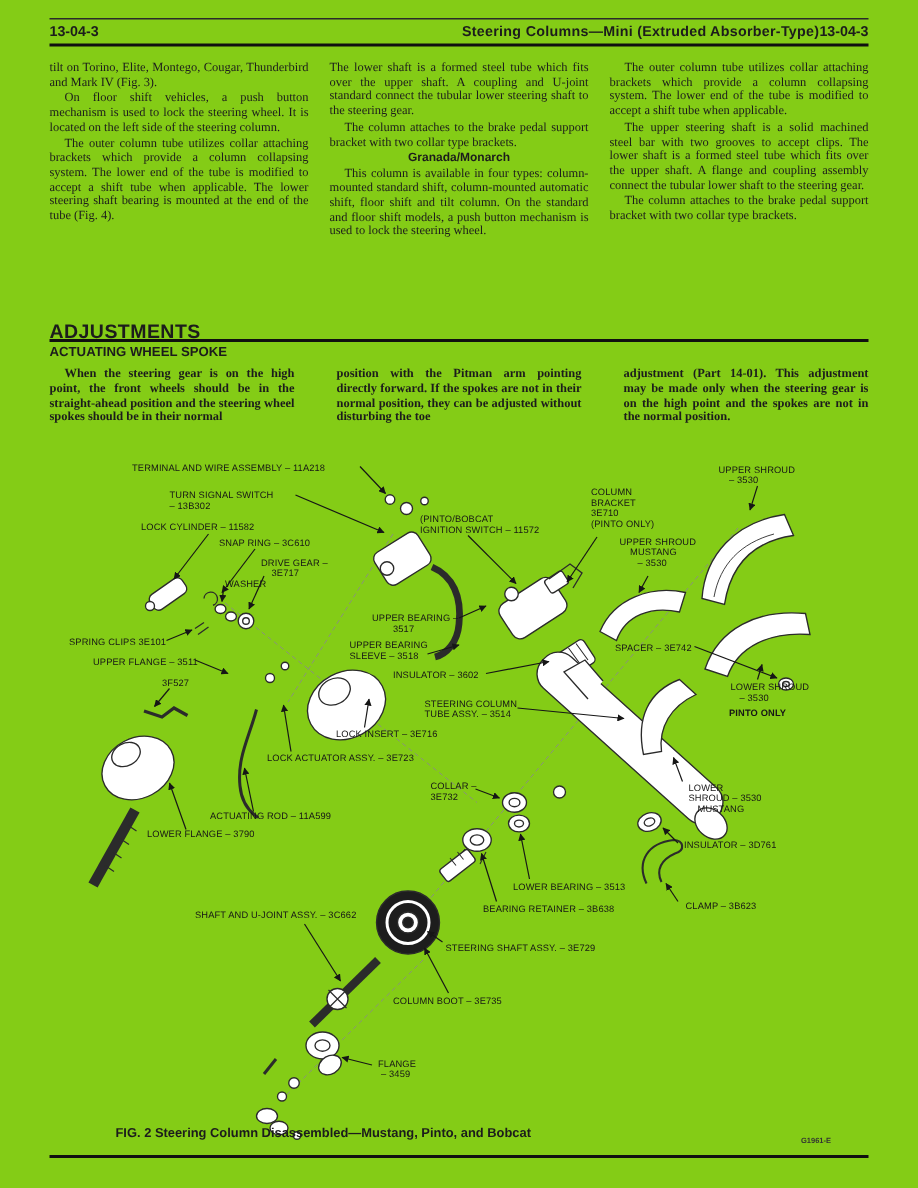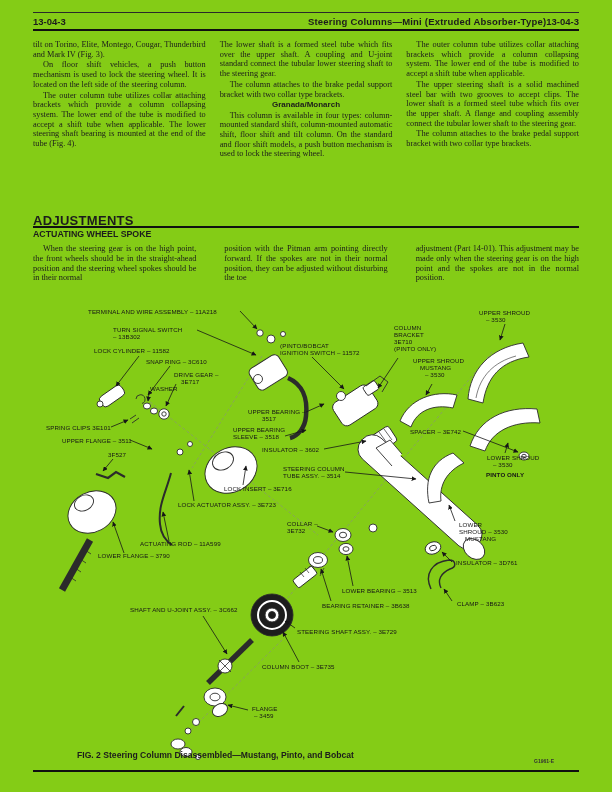--- a/index.html
+++ b/index.html
@@ -24,21 +24,21 @@
   .col p { margin:0 0 1px 0; text-indent:10px; }
   .col p.noindent { text-indent:0; }
   .col h3 { margin:1px 0 1px 0; font-family:"Liberation Sans", sans-serif;
             font-size:8px; font-weight:bold; text-align:center; }
 
   #adjustments { position:absolute; left:33px; top:213px; width:546px; }
   #adj-title { margin:0; font-family:"Liberation Sans", sans-serif; font-weight:bold;
                font-size:13px; letter-spacing:0.3px; }
   .adj-sub { margin:1px 0 0 0; font-family:"Liberation Sans", sans-serif;
              font-weight:bold; font-size:8.8px; line-height:1.18; }
-  .adj-cols { display:flex; gap:28px; margin-top:5px; }
+  .adj-cols { display:flex; gap:28px; margin-top:5px;font-weight:bold; }
 
   #diagram { position:absolute; left:0; top:0; }
   .lbl   { font-family:"Liberation Sans", sans-serif; font-size:6.2px; fill:#161616; letter-spacing:0.1px; }
   .lbl-b { font-weight:bold; }
   .dash  { stroke:#8a8a8a; stroke-width:0.6; stroke-dasharray:3 2.2; fill:none; }
   .arrow { stroke:#161616; stroke-width:0.8; fill:none; }
 
   .caption { position:absolute; left:37px; top:750px;
              font-family:"Liberation Sans", sans-serif; font-weight:bold; font-size:8.6px;padding-left:40px; }
   .figcode { position:absolute; left:534px; top:758px;

